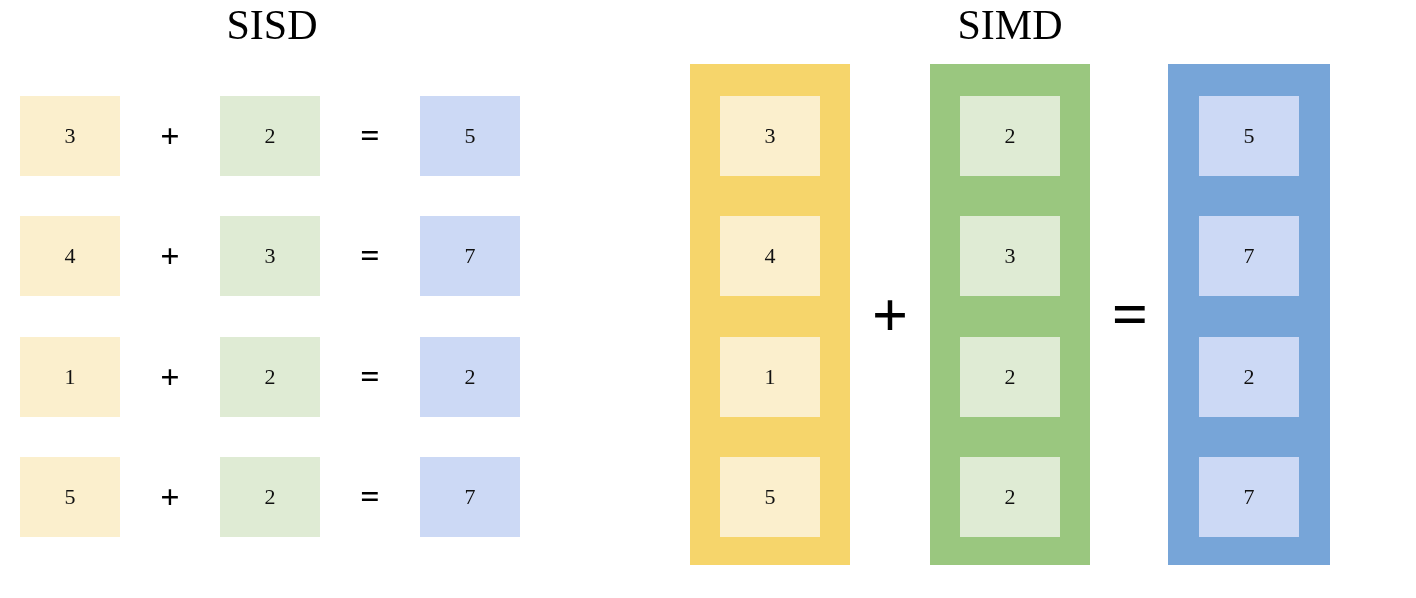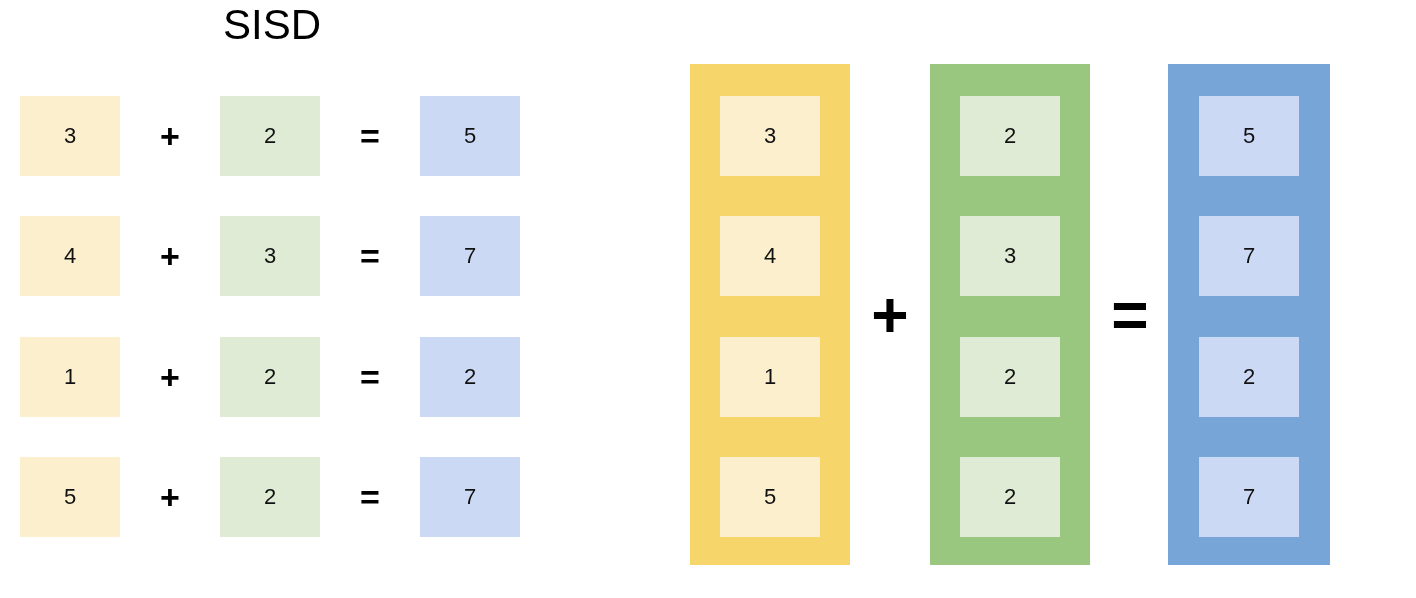--- a/index.html
+++ b/index.html
@@ -14,20 +14,21 @@
     position: relative;
     overflow: hidden;
     font-family: "Liberation Sans", sans-serif;
     color: #000000;
   }
   .stage {
     position: absolute;
     left: 0; top: 0;
     width: 1284px;
     height: 598px;
+    font-family: Liberation Serif, serif;
   }
 
   
   .panel-title {
     position: absolute;
     font-size: 42px;
     line-height: 1;
     font-weight: 400;
     letter-spacing: 0px;
     white-space: nowrap;
@@ -120,20 +121,21 @@
   }
   #simd-op-plus  { left: 850px; }
   #simd-op-equal { left: 1090px; }
 </style>
 </head>
 <body>
 
 <div class="stage">
 
   <div class="panel-title" id="title-sisd">SISD</div>
+  <div class="panel-title" id="title-simd">SIMD</div>
 
   <div>
 
     <div class="sisd-row" style="top:96px;">
       <div class="cell a">3</div>
       <div class="op plus">+</div>
       <div class="cell b">2</div>
       <div class="op equal">=</div>
       <div class="cell c">5</div>
     </div>

